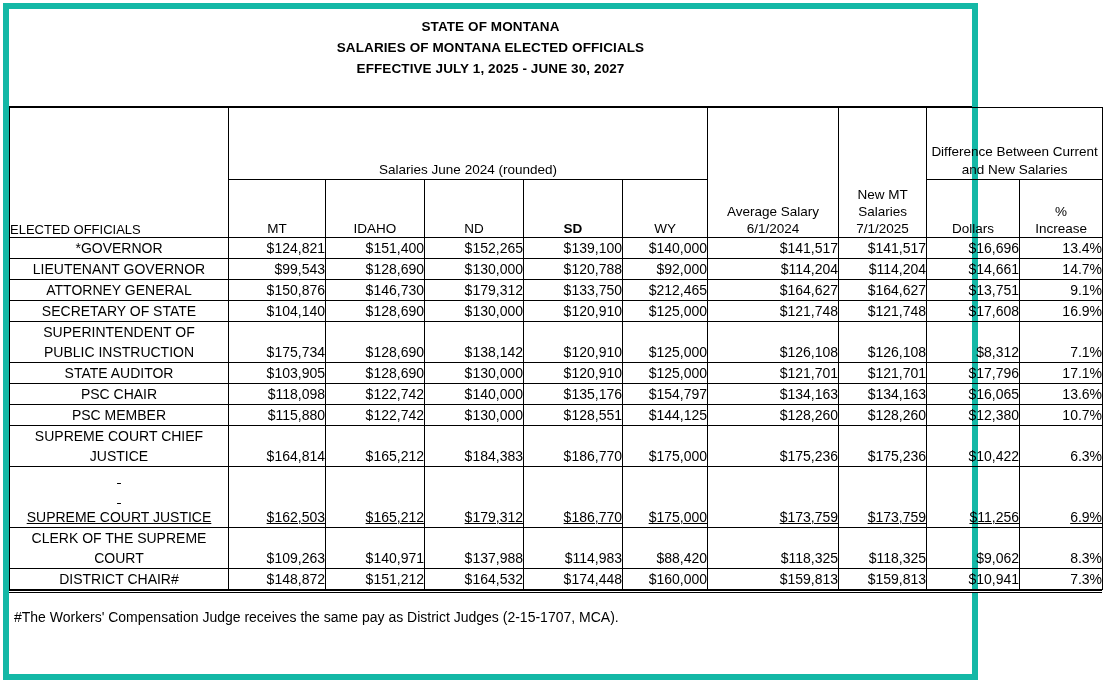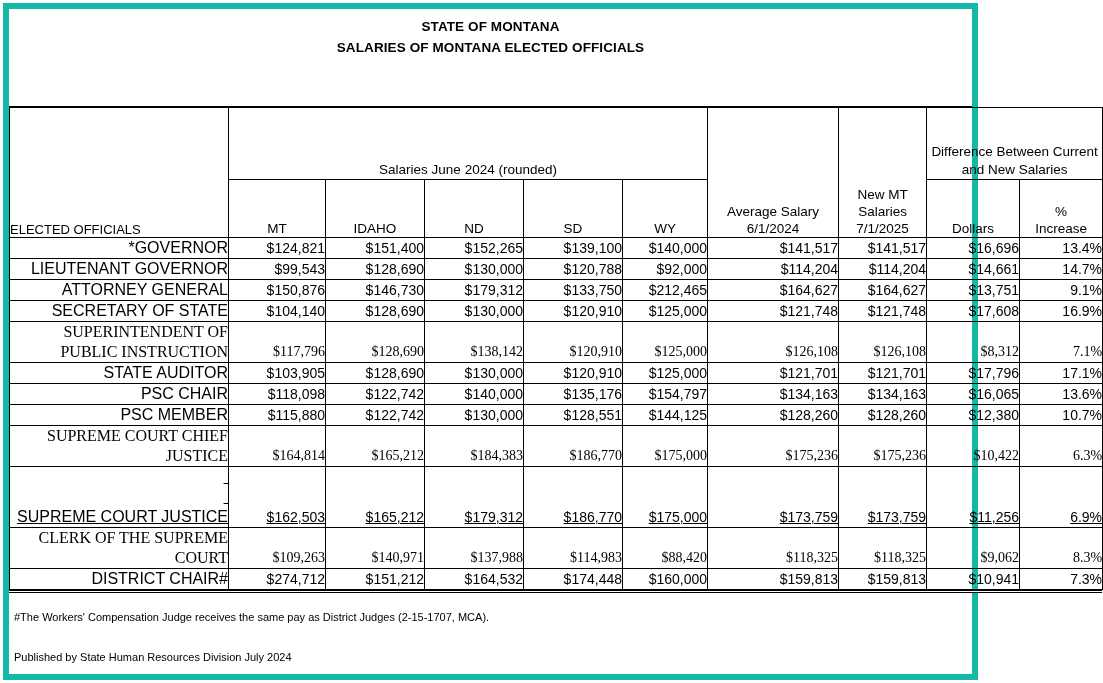--- a/index.html
+++ b/index.html
@@ -78,76 +78,77 @@
   .hdr-officials {
     font-weight: bold;
     text-align: left;
     padding-left: 8px;
     vertical-align: middle;
     font-size: 13px;
   }
 
   
   .lbl {
-    text-align: right;
+    text-align: center;
     padding-left: 4px;
     padding-right: 2px;
     vertical-align: bottom;
     line-height: 20px;
     white-space: nowrap;
-    font-size: 16px;
+    font-size: 14px;
   }
   .num {
     text-align: right;
     padding-right: 5px;
     vertical-align: bottom;
     line-height: 20px;
     white-space: nowrap;
     font-size: 14px;
   }
 
   tr.r1 td { height: 20px; }
-  tr.r2 td { height: 41px; font-family: Liberation Serif, serif; }
+  tr.r2 td { height: 41px; }
   tr.r2b td { height: 43px; text-decoration: underline; }
 
   .lbl-two {
     line-height: 20px;
     white-space: normal;
   }
 
   
   .thick-rule {
     height: 3px;
     border-top: 1px solid #000;
     border-bottom: 1px solid #000;
     background: #fff;
     margin: 0;
     width: 1093px;
   }
 
   
   .foot {
     padding: 14px 0 0 5px;
-    font-size: 11px;
+    font-size: 14px;
     line-height: 20px;
   }
   .foot-line { white-space: nowrap; }
   .foot-gap { height: 20px; }
 
   .table-wrap { padding: 0; }
 </style>
 </head>
 <body>
 
 <div id="page">
   <div class="doc-frame">
 
     <div class="title-block">
       <div class="title-line">STATE OF MONTANA</div>
       <div class="title-line">SALARIES OF MONTANA ELECTED OFFICIALS</div>
+      <div class="title-line">EFFECTIVE JULY 1, 2025 - JUNE 30, 2027</div>
     </div>
 
     <div class="table-wrap">
       <table class="sal">
         <colgroup>
           <col style="width:219px">
           <col style="width:97px">
           <col style="width:99px">
           <col style="width:99px">
           <col style="width:99px">
@@ -170,21 +171,21 @@
               <div>New MT</div>
               <div>Salaries</div>
               <div>7/1/2025</div>
             </td>
             <td colspan="2" class="hdr-group" style="height:72px;">Difference Between Current and New Salaries</td>
           </tr>
           <tr>
             <td class="hdr" style="height:58px;">MT</td>
             <td class="hdr" style="height:58px;">IDAHO</td>
             <td class="hdr" style="height:58px;">ND</td>
-            <td class="hdr" style="height:58px;">SD</td>
+            <td class="hdr" style="height:58px;font-weight:bold;">SD</td>
             <td class="hdr" style="height:58px;">WY</td>
             <td class="hdr" style="height:58px;">Dollars</td>
             <td class="hdr" style="height:58px;">
               <div>%</div>
               <div>Increase</div>
             </td>
           </tr>
         </thead>
 
         <tbody>
@@ -234,21 +235,21 @@
               <td class="num">$121,748</td>
               <td class="num">$121,748</td>
               <td class="num">$17,608</td>
               <td class="num">16.9%</td>
             </tr>
             <tr class="r2">
               <td class="lbl lbl-two">
                 <div>SUPERINTENDENT OF</div>
                 <div>PUBLIC INSTRUCTION</div>
               </td>
-              <td class="num">$117,796</td>
+              <td class="num">$175,734</td>
               <td class="num">$128,690</td>
               <td class="num">$138,142</td>
               <td class="num">$120,910</td>
               <td class="num">$125,000</td>
               <td class="num">$126,108</td>
               <td class="num">$126,108</td>
               <td class="num">$8,312</td>
               <td class="num">7.1%</td>
             </tr>
             <tr class="r1">
@@ -328,35 +329,34 @@
               <td class="num">$137,988</td>
               <td class="num">$114,983</td>
               <td class="num">$88,420</td>
               <td class="num">$118,325</td>
               <td class="num">$118,325</td>
               <td class="num">$9,062</td>
               <td class="num">8.3%</td>
             </tr>
             <tr class="r1">
               <td class="lbl">DISTRICT CHAIR#</td>
-              <td class="num">$274,712</td>
+              <td class="num">$148,872</td>
               <td class="num">$151,212</td>
               <td class="num">$164,532</td>
               <td class="num">$174,448</td>
               <td class="num">$160,000</td>
               <td class="num">$159,813</td>
               <td class="num">$159,813</td>
               <td class="num">$10,941</td>
               <td class="num">7.3%</td>
             </tr>
           </tbody>
       </table>
       <div class="thick-rule"></div>
     </div>
 
     <div class="foot">
       <div class="foot-line">#The Workers' Compensation Judge receives the same pay as District Judges (2-15-1707, MCA).</div>
       <div class="foot-gap"></div>
-      <div class="foot-line">Published by State Human Resources Division July 2024</div>
     </div>
 
   </div>
 </div>
 
 </body></html>

